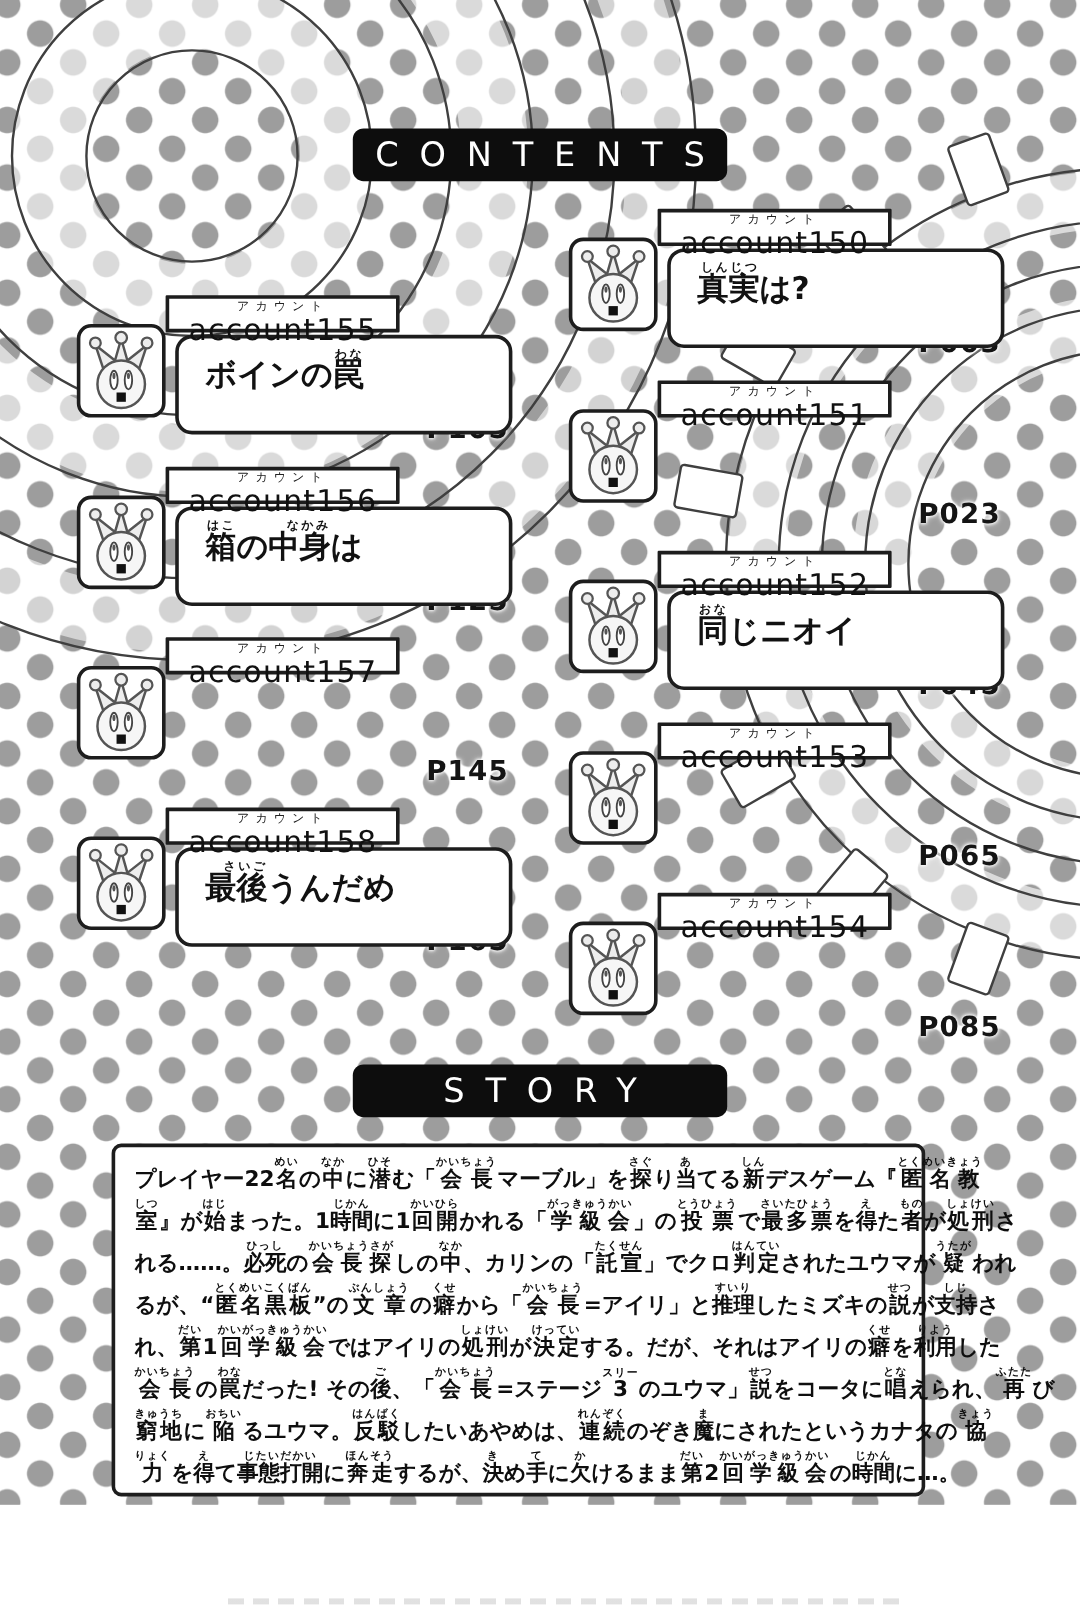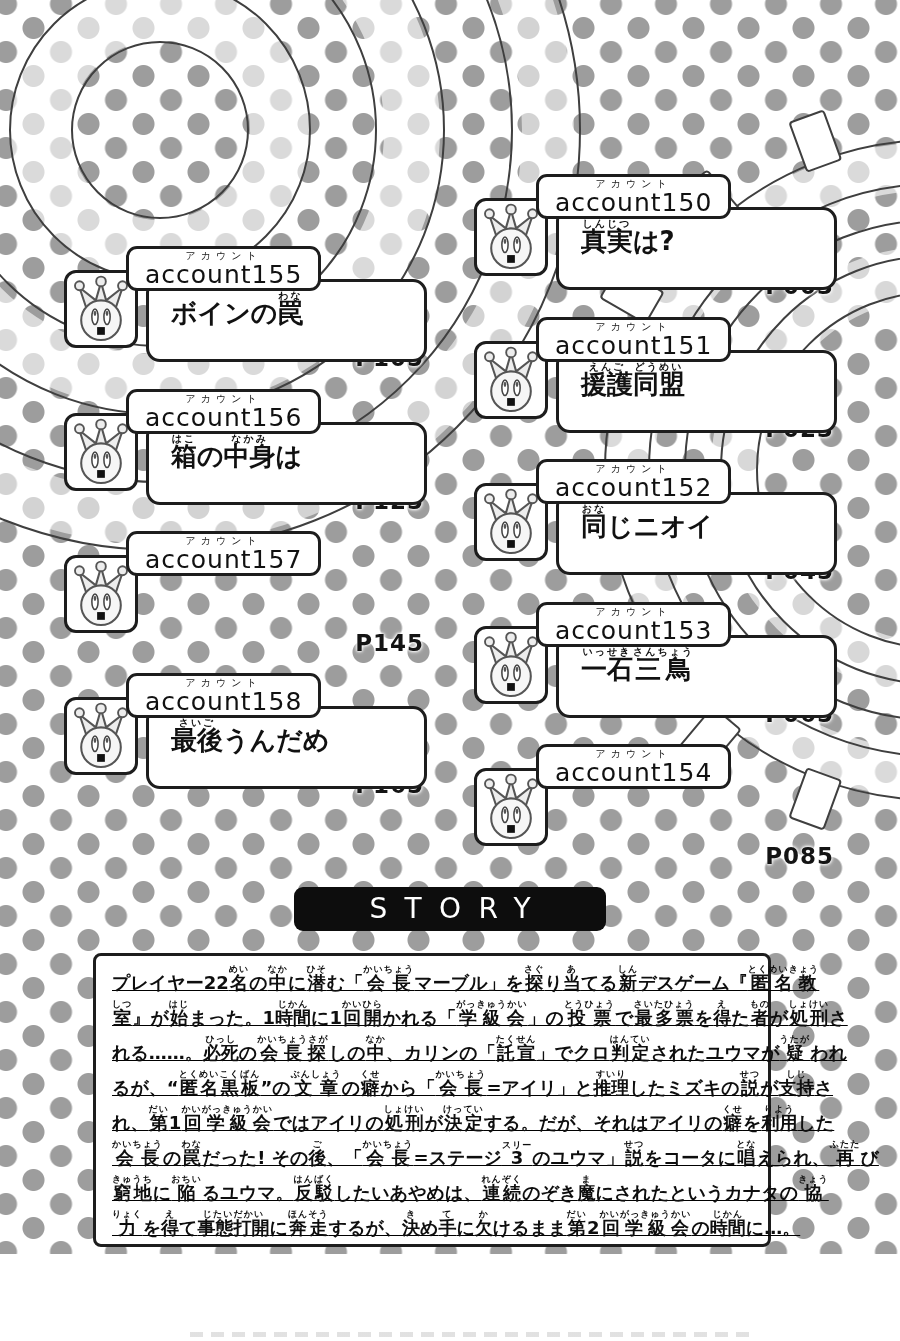--- a/index.html
+++ b/index.html
@@ -14,29 +14,29 @@
   .hdr{position:absolute;left:294px;width:312px;height:44px;background:#0d0d0d;border-radius:9px;
     color:#fff;font-size:28px;letter-spacing:.62em;text-indent:.62em;text-align:center;line-height:44px;z-index:2;}
   .hdr-contents{top:107px;}
   .hdr-story{top:887px;}
   .entry{position:absolute;width:364px;height:122px;z-index:2;}
   .icon-box{position:absolute;left:2px;top:24px;width:74px;height:78px;background:#fff;
     border:3px solid #1d1d1d;border-radius:12px;box-sizing:border-box;z-index:2;display:flex;align-items:center;justify-content:center;}
   .title-box{position:absolute;left:84px;top:33px;width:281px;height:83px;background:#fff;
     border:3px solid #1d1d1d;border-radius:14px;box-sizing:border-box;z-index:1;}
   .title{padding:16px 0 0 22px;font-size:26px;font-weight:700;color:#111;line-height:1.2;white-space:nowrap;}
-  .title ruby rt{font-size:10px;font-weight:700;letter-spacing:2px;text-align:center;}
-  .acc-badge{position:absolute;left:64px;top:0;height:45px;background:#fff;border:3px solid #1d1d1d;
-    border-radius:11px;box-sizing:border-box;z-index:3;padding:1px 16px 0 16px;text-align:center;}
+  .title ruby rt{font-size:10px;font-weight:700;letter-spacing:2px;text-align:right;}
+  .acc-badge{position:absolute;left:76px;top:0;height:31px;background:#fff;border:3px solid #1d1d1d;
+    border-radius:1px;box-sizing:border-box;z-index:3;padding:1px 16px 0 16px;text-align:center;}
   .acc-furi{font-size:10px;letter-spacing:5px;color:#222;line-height:11px;}
   .acc-num{font-size:25px;letter-spacing:1px;color:#111;line-height:28px;font-weight:500;}
   .pageno{position:absolute;right:2px;top:99px;font-size:23px;font-weight:800;letter-spacing:1px;color:#141414;
     text-shadow:0 0 3px #fff,0 0 3px #fff,0 0 5px #fff;}
   .story-box{position:absolute;left:93px;top:953px;width:678px;height:294px;background:#fff;
-    border:3px solid #1d1d1d;border-radius:8px;box-sizing:border-box;z-index:2;padding:8px 16px 6px 16px;text-decoration:underline;}
+    border:3px solid #1d1d1d;border-radius:8px;box-sizing:border-box;z-index:2;padding:8px 16px 6px 16px;}
   .story-line{display:flex;justify-content:space-between;align-items:baseline;height:35px;
     font-size:18px;font-weight:600;color:#0e0e0e;white-space:nowrap;}
   .story-line ruby rt{font-size:9px;font-weight:600;letter-spacing:1px;text-align:center;}
   .bottom-white{position:absolute;left:0;top:1254px;width:900px;height:87px;background:#fff;z-index:1;}
   .cutoff{position:absolute;left:190px;top:1332px;width:560px;height:5px;opacity:.55;z-index:2;
     background:repeating-linear-gradient(90deg,#c9c9c9 0 13px,transparent 13px 21px);}
 </style>
 </head>
 <body>
 
@@ -80,20 +80,21 @@
         <rect x="-18" y="-376" width="36" height="52" rx="3" transform="rotate(220)"></rect>
         <rect x="-18" y="-376" width="36" height="52" rx="3" transform="rotate(240)"></rect>
         <rect x="-18" y="-376" width="36" height="52" rx="3" transform="rotate(260)"></rect>
         <rect x="-18" y="-376" width="36" height="52" rx="3" transform="rotate(280)"></rect>
         <rect x="-18" y="-376" width="36" height="52" rx="3" transform="rotate(300)"></rect>
         <rect x="-18" y="-376" width="36" height="52" rx="3" transform="rotate(320)"></rect>
         <rect x="-18" y="-376" width="36" height="52" rx="3" transform="rotate(340)"></rect>
       </g>
   </svg>
 
+  <div class="hdr hdr-contents">CONTENTS</div>
   <div class="hdr hdr-story">STORY</div>
 
   <div id="entries">
       <div class="entry" style="top: 174px; left: 472px;">
     <div class="icon-box">
       <svg width="62" height="70" viewBox="0 0 72 80">
         <path d="M20,42 L11,15 L30,30 L36,9 L42,30 L61,15 L52,42 Z" fill="#ededed" stroke="#555" stroke-width="2.4" stroke-linejoin="round"></path>
         <circle cx="11" cy="13" r="5.2" fill="#ededed" stroke="#555" stroke-width="2.2"></circle>
         <circle cx="36" cy="8" r="5.6" fill="#ededed" stroke="#555" stroke-width="2.2"></circle>
         <circle cx="61" cy="13" r="5.2" fill="#ededed" stroke="#555" stroke-width="2.2"></circle>
@@ -122,23 +123,20 @@
         <circle cx="36" cy="8" r="5.6" fill="#ededed" stroke="#555" stroke-width="2.2"></circle>
         <circle cx="61" cy="13" r="5.2" fill="#ededed" stroke="#555" stroke-width="2.2"></circle>
         <circle cx="36" cy="53" r="23" fill="#f6f6f6" stroke="#555" stroke-width="2.4"></circle>
         <ellipse cx="29" cy="49" rx="3.6" ry="9" fill="#fff" stroke="#444" stroke-width="1.8"></ellipse>
         <ellipse cx="43" cy="49" rx="3.6" ry="9" fill="#fff" stroke="#444" stroke-width="1.8"></ellipse>
         <ellipse cx="29" cy="45" rx="1.5" ry="3" fill="#555"></ellipse>
         <ellipse cx="43" cy="45" rx="1.5" ry="3" fill="#555"></ellipse>
         <rect x="31.5" y="61" width="9" height="9" fill="#111"></rect>
       </svg>
     </div>
-    <div class="title-box">
-      <div class="title"><ruby>援護<rt>えんご</rt></ruby><ruby>同盟<rt>どうめい</rt></ruby></div>
-    </div>
     <div class="acc-badge">
       <div class="acc-furi">アカウント</div>
       <div class="acc-num">account151</div>
     </div>
     <div class="pageno">P023</div>
   </div>
       <div class="entry" style="top: 459px; left: 472px;">
     <div class="icon-box">
       <svg width="62" height="70" viewBox="0 0 72 80">
         <path d="M20,42 L11,15 L30,30 L36,9 L42,30 L61,15 L52,42 Z" fill="#ededed" stroke="#555" stroke-width="2.4" stroke-linejoin="round"></path>
@@ -169,23 +167,20 @@
         <circle cx="11" cy="13" r="5.2" fill="#ededed" stroke="#555" stroke-width="2.2"></circle>
         <circle cx="36" cy="8" r="5.6" fill="#ededed" stroke="#555" stroke-width="2.2"></circle>
         <circle cx="61" cy="13" r="5.2" fill="#ededed" stroke="#555" stroke-width="2.2"></circle>
         <circle cx="36" cy="53" r="23" fill="#f6f6f6" stroke="#555" stroke-width="2.4"></circle>
         <ellipse cx="29" cy="49" rx="3.6" ry="9" fill="#fff" stroke="#444" stroke-width="1.8"></ellipse>
         <ellipse cx="43" cy="49" rx="3.6" ry="9" fill="#fff" stroke="#444" stroke-width="1.8"></ellipse>
         <ellipse cx="29" cy="45" rx="1.5" ry="3" fill="#555"></ellipse>
         <ellipse cx="43" cy="45" rx="1.5" ry="3" fill="#555"></ellipse>
         <rect x="31.5" y="61" width="9" height="9" fill="#111"></rect>
       </svg>
-    </div>
-    <div class="title-box">
-      <div class="title"><ruby>一石<rt>いっせき</rt></ruby><ruby>三鳥<rt>さんちょう</rt></ruby></div>
     </div>
     <div class="acc-badge">
       <div class="acc-furi">アカウント</div>
       <div class="acc-num">account153</div>
     </div>
     <div class="pageno">P065</div>
   </div>
       <div class="entry" style="top: 744px; left: 472px;">
     <div class="icon-box">
       <svg width="62" height="70" viewBox="0 0 72 80">

